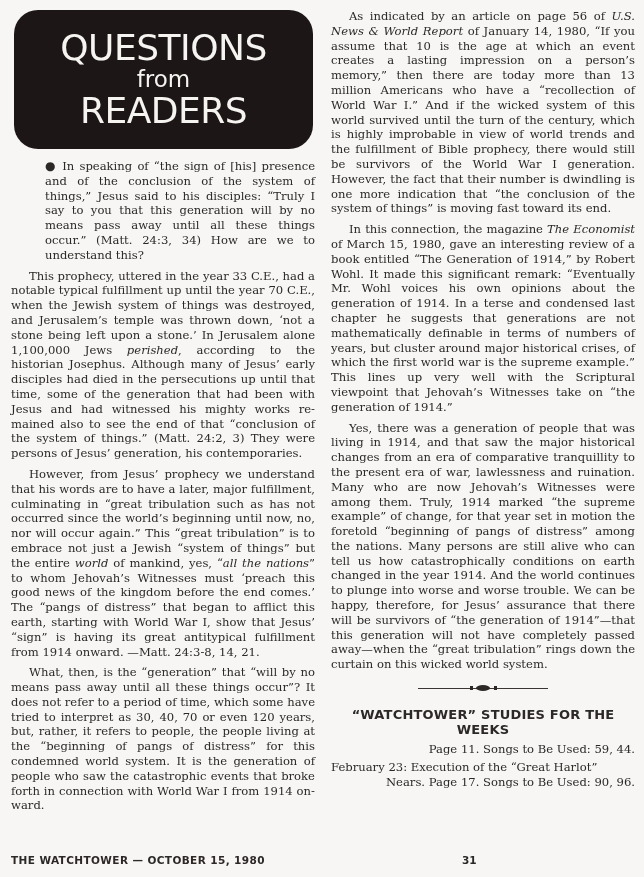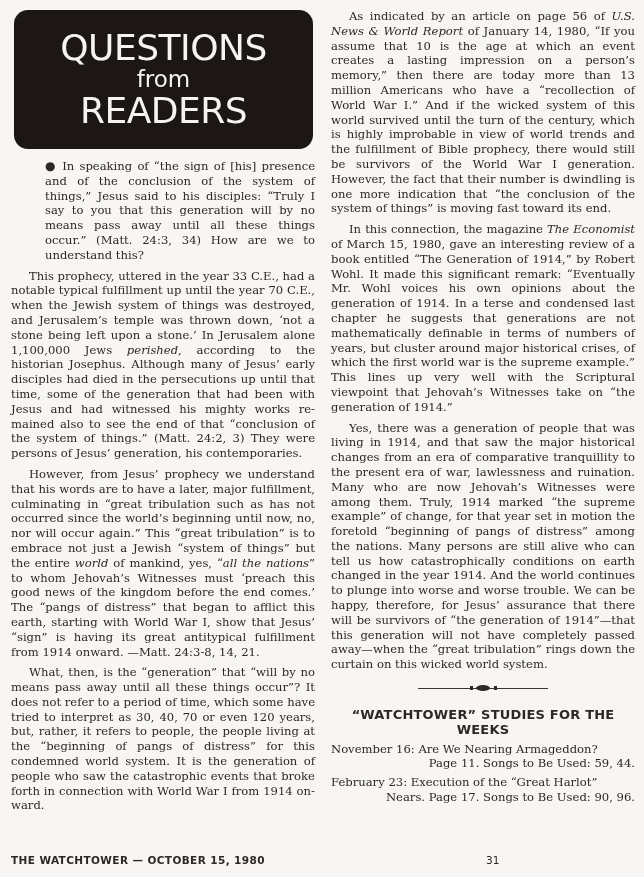--- a/index.html
+++ b/index.html
@@ -17,41 +17,41 @@
     line-height: 14.8px;
     text-align: justify;
     hyphens: manual;
   }
   .col-left { left: 11px; }
   .col-right { left: 331px; top: 9px; }
   .banner {
     margin: 10px 2px 0 3px;
     height: 139px;
     background: #1c1716;
-    border-radius: 14px;
+    border-radius: 24px;
     color: #f6f4f1;
     font-family: "DejaVu Sans", sans-serif;
     text-align: center;
     display: flex; flex-direction: column; justify-content: center; align-items: center;
   }
   .banner .big { font-size: 36px; line-height: 36px; letter-spacing: -0.5px; font-weight: 400; }
   .banner .small { font-size: 23px; line-height: 22px; margin: 2px 0 3px; }
   p { margin: 0; }
   p.para { text-indent: 18px; margin-top: 6px; }
   p.question { margin-top: 10px; margin-left: 34px; }
   .bullet { font-size: 12px; }
   i { font-style: italic; }
   .footer-left {
     position: absolute; left: 11px; top: 854px;
     font-family: "DejaVu Sans", sans-serif; font-weight: bold;
     font-size: 10.5px; letter-spacing: 0.4px; color: #2b2826;
   }
   .page-number {
-    position: absolute; left: 486px; top: 854px;
-    font-family: "DejaVu Sans", sans-serif; font-weight: normal;
+    position: absolute; left: 462px; top: 854px;
+    font-family: "DejaVu Sans", sans-serif; font-weight: bold;
     font-size: 10.5px; color: #2b2826;
   }
   .divider {
     position: relative; width: 130px; height: 8px; margin: 12px auto 0 auto;
   }
   .divider .line { position: absolute; left: 0; right: 0; top: 3.5px; height: 1px; background: #3a3533; }
   .divider .diamond { position: absolute; left: 58px; top: 1px; width: 14px; height: 6px; background: #2b2826; border-radius: 50%; }
   .divider .dot { position: absolute; top: 2px; width: 3px; height: 4px; background: #2b2826; }
   .studies-title {
     margin-top: 16px;
@@ -93,21 +93,20 @@
 
   <div class="divider">
     <div class="line"></div>
     <div class="dot" style="left:52px"></div>
     <div class="diamond"></div>
     <div class="dot" style="left:76px"></div>
   </div>
 
   <div class="studies-title">“WATCHTOWER” STUDIES FOR THE WEEKS</div>
   <div class="study">
-    <span class="first">November 16: Are We Nearing Armageddon?</span>
     <span class="rest">Page 11. Songs to Be Used: 59, 44.</span>
   </div>
   <div class="study">
     <span class="first">February 23: Execution of the “Great Harlot”</span>
     <span class="rest">Nears. Page 17. Songs to Be Used: 90, 96.</span>
   </div>
 </div>
 
 <div class="footer-left">THE WATCHTOWER — OCTOBER 15, 1980</div>
 <div class="page-number">31</div>

